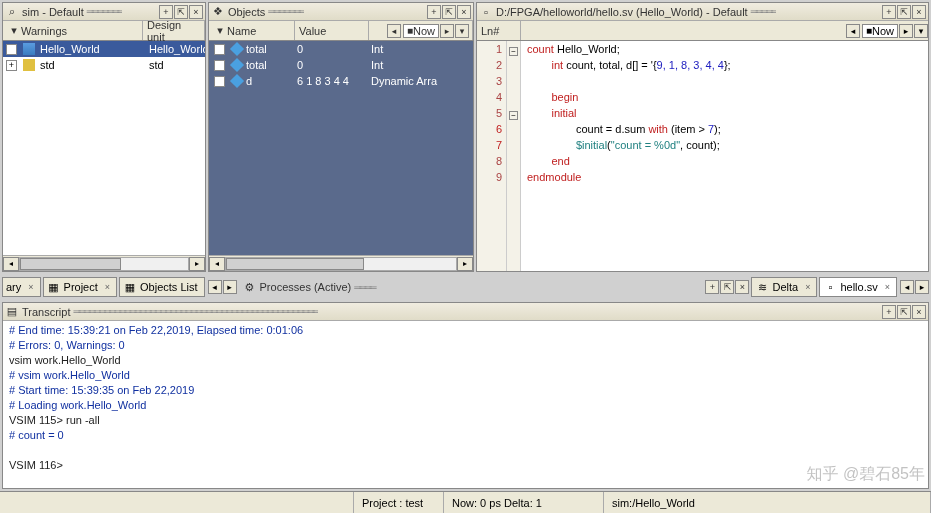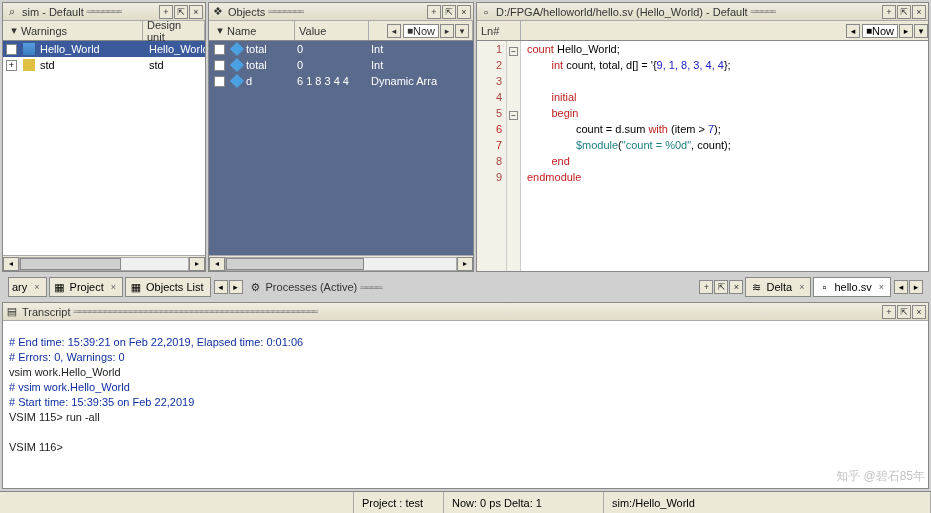--- a/index.html
+++ b/index.html
@@ -38,35 +38,35 @@
 .gutter-ln div { height: 16px; }
 .gutter-fold { width: 14px; background: #f4f2e8; border-right: 1px solid #ccc; padding-top: 2px; }
 .gutter-fold div { height: 16px; display: flex; align-items: center; justify-content: center; }
 .foldbox { width: 9px; height: 9px; border: 1px solid #888; font-size: 8px; display: flex; align-items: center; justify-content: center; cursor: pointer; }
 .code { padding: 2px 6px; }
 .code div { height: 16px; white-space: pre; }
 .kw { color: #c02020; }
 .str { color: #208080; }
 .num { color: #2020c0; }
 .sys { color: #208080; }
-.mid-row { display: flex; background: #d0d0d0; height: 26px; align-items: center; gap: 2px; padding: 0 8px; }
+.mid-row { display: flex; background: #d0d0d0; height: 26px; align-items: center; gap: 2px; padding: 0 2px; }
 .tab-strip { display: flex; align-items: center; height: 22px; }
 .tab { height: 20px; border: 1px solid #888; background: #ece9d8; padding: 0 6px 0 3px; display: flex; align-items: center; gap: 3px; cursor: pointer; margin-right: 2px; }
 .tab .x { margin-left: 4px; font-size: 9px; color: #666; }
 .proc-title { flex: 1; margin-left: 4px; }
 .right-tabs { margin-left: auto; display: flex; align-items: center; }
 .transcript-panel { display: flex; flex-direction: column; border: 1px solid #888; margin: 2px; background: #ece9d8; }
-.transcript-body { flex: 1; background: #fff; overflow: auto; font-family: Consolas, 'Courier New', monospace; padding: 15px 6px; }
+.transcript-body { flex: 1; background: #fff; overflow: auto; font-family: Consolas, 'Courier New', monospace; padding: 3px 6px; }
 .transcript-body div { height: 15px; white-space: pre; }
 .t-cm { color: #1030a0; }
 .t-pl { color: #222; }
 .status-bar { display: flex; align-items: center; background: #ece9d8; border-top: 1px solid #888; font-size: 11px; }
 .status-cell { border-right: 1px solid #aaa; padding: 0 8px; height: 100%; display: flex; align-items: center; }
 .handle { font-size: 10px; color: #888; letter-spacing: -2px; }
-.watermark { position: absolute; right: 6px; bottom: 28px; color: rgba(120,120,120,.45); font-size: 12px; pointer-events: none; }
+.watermark { position: absolute; right: 6px; bottom: 28px; color: rgba(120,120,120,.45); font-size: 16px; pointer-events: none; }
 .hscroll { height: 16px; background: #ece9d8; border-top: 1px solid #aaa; display: flex; align-items: center; }
 .hscroll .sbtn { width: 16px; height: 14px; border: 1px solid #888; background: #ece9d8; display: flex; align-items: center; justify-content: center; font-size: 8px; cursor: pointer; }
 .hscroll .track { flex: 1; height: 14px; background: #f0f0f0; border: 1px solid #aaa; position: relative; }
 .hscroll .thumb { position: absolute; left: 0; top: 0; bottom: 0; width: 60%; background: #d0d0d0; border: 1px solid #888; }
 .ticon { width: 14px; height: 14px; display: inline-flex; align-items: center; justify-content: center; font-size: 11px; }
 .ln-red { color: #c02020; }
 </style>
 </head>
 <body>
 
@@ -226,24 +226,24 @@
             </div>
           <div></div>
             <div></div>
             <div></div>
             <div></div>
         </div>
         <div class="code">
           <div><span class="kw">count</span><span> Hello_World;</span></div>
           <div>        <span class="kw">int</span><span> count, total, d[] = '{</span><span class="num">9, 1, 8, 3, 4, 4</span><span>};</span></div>
           <div> </div>
+          <div>        <span class="kw">begin</span></div>
           <div>        <span class="kw">initial</span></div>
-          <div>        <span class="kw">begin</span></div>
           <div>                <span>count = d.sum </span><span class="kw">with</span><span> (item &gt; </span><span class="num">7</span><span>);</span></div>
-          <div>                <span class="sys">$module</span><span>(</span><span class="str">"count = %0d"</span><span>, count);</span></div>
+          <div>                <span class="sys">$initial</span><span>(</span><span class="str">"count = %0d"</span><span>, count);</span></div>
           <div>        <span class="kw">end</span></div>
           <div><span class="kw">endmodule</span></div>
         </div>
       </div>
     </div>
   </div>
 
   <div class="mid-row">
     <div class="tab-strip">
       <div class="tab">
@@ -300,21 +300,23 @@
         <span class="tb-btn">⇱</span>
         <span class="tb-btn">×</span>
       </span>
     </div>
     <div class="transcript-body">
       <div class="t-cm"># End time: 15:39:21 on Feb 22,2019, Elapsed time: 0:01:06</div>
       <div class="t-cm"># Errors: 0, Warnings: 0</div>
       <div class="t-pl">vsim work.Hello_World</div>
       <div class="t-cm"># vsim work.Hello_World </div>
       <div class="t-cm"># Start time: 15:39:35 on Feb 22,2019</div>
+      <div class="t-cm"># Loading work.Hello_World</div>
       <div class="t-pl">VSIM 115&gt; run -all</div>
+      <div class="t-cm"># count = 0</div>
       <div class="t-pl"> </div>
       <div class="t-pl">VSIM 116&gt; </div>
     </div>
     <div class="watermark">知乎 @碧石85年</div>
   </div>
 
   <div class="status-bar">
     <div class="status-cell" style="width:354px"></div>
     <div class="status-cell" style="width:90px">Project : test</div>
     <div class="status-cell" style="width:160px">Now: 0 ps  Delta: 1</div>

